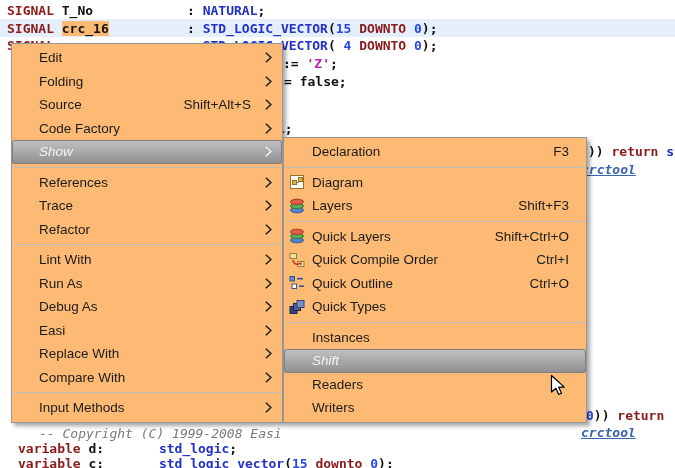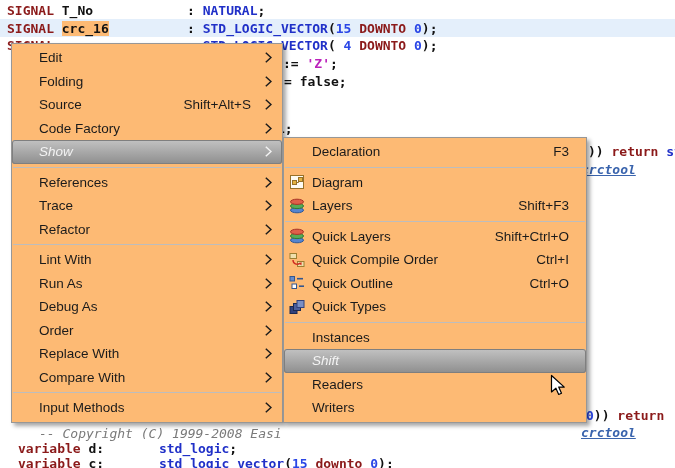--- a/index.html
+++ b/index.html
@@ -147,21 +147,21 @@
     </div>
     <div class="mi">
       <span class="lbl">Debug As</span>
       <span class="chev">
         <svg width="7" height="11" viewBox="0 0 7 11">
           <path d="M0.8 0.8 L6 5.5 L0.8 10.2" fill="none" stroke="currentColor" stroke-width="1.5"></path>
         </svg>
       </span>
     </div>
     <div class="mi">
-      <span class="lbl">Order</span>
+      <span class="lbl">Easi</span>
       <span class="chev">
         <svg width="7" height="11" viewBox="0 0 7 11">
           <path d="M0.8 0.8 L6 5.5 L0.8 10.2" fill="none" stroke="currentColor" stroke-width="1.5"></path>
         </svg>
       </span>
     </div>
     <div class="mi">
       <span class="lbl">Replace With</span>
       <span class="chev">
         <svg width="7" height="11" viewBox="0 0 7 11">

